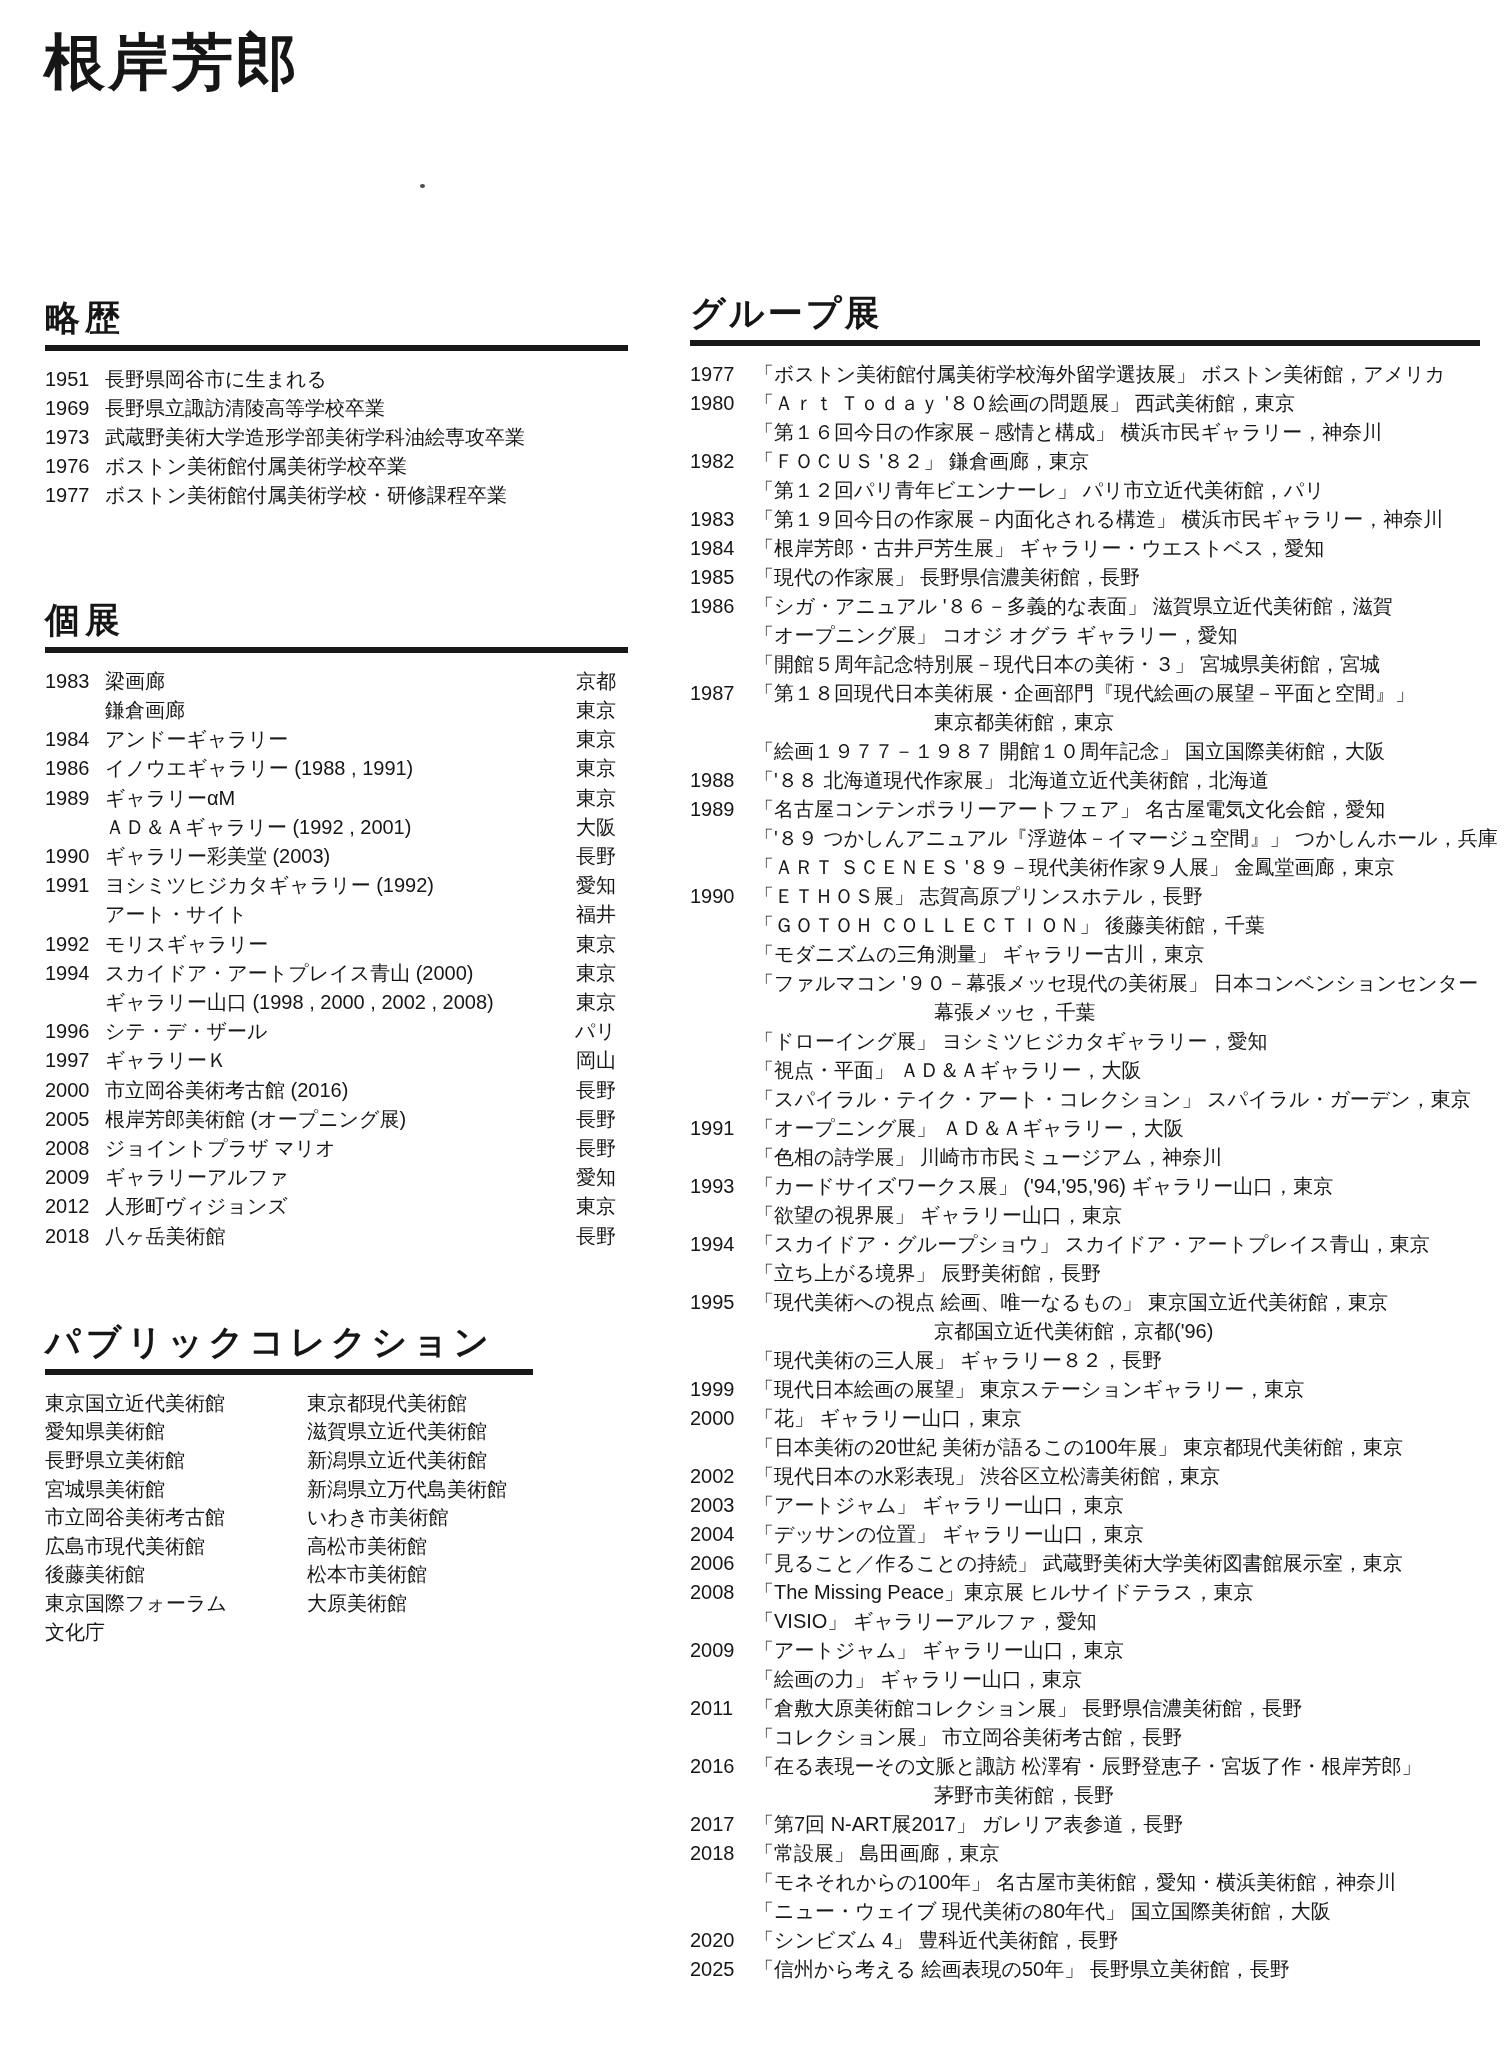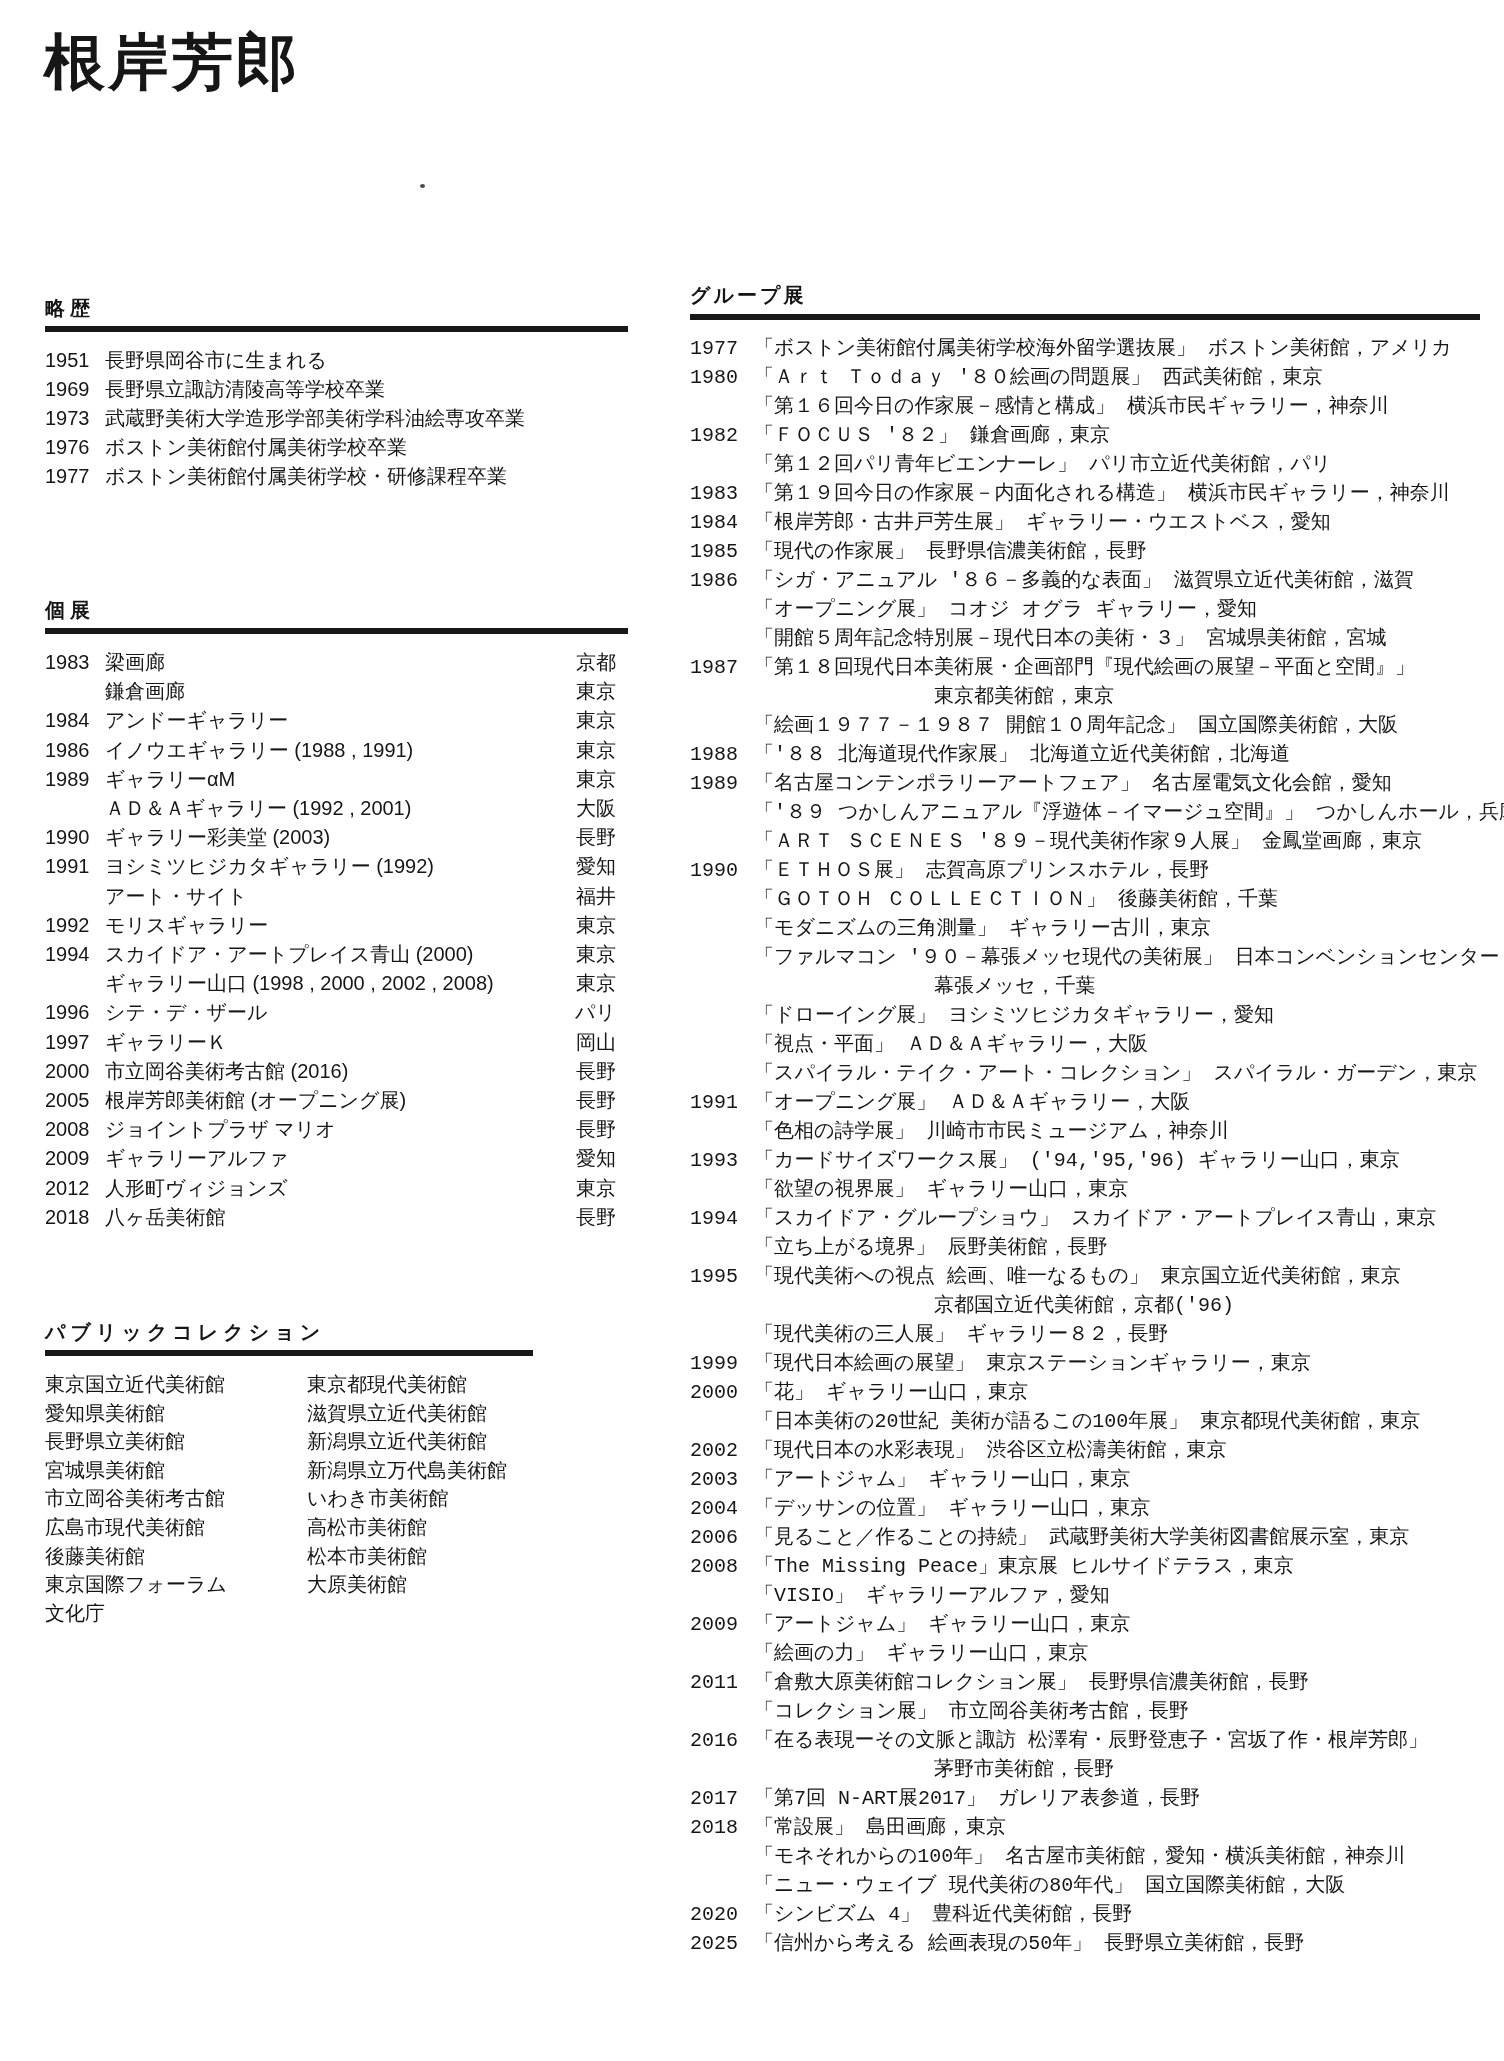--- a/index.html
+++ b/index.html
@@ -21,24 +21,24 @@
 
   .artifact-dot {
     position: absolute; left: 420px; top: 184px;
     width: 5px; height: 4px; background: #4a4a4a; border-radius: 50%;
   }
 
   section { position: absolute; }
   .sec-bio    { left: 45px;  top: 296px;  width: 583px; }
   .sec-solo   { left: 45px;  top: 598px;  width: 583px; }
   .sec-public { left: 45px;  top: 1320px; width: 488px; }
-  .sec-group  { left: 690px; top: 284px;  width: 790px; font-family: Liberation Mono, monospace; }
+  .sec-group  { left: 690px; top: 291px;  width: 790px; }
 
   .heading {
-    margin: 0; font-size: 20px; font-weight: 700; letter-spacing: 5px;
+    margin: 0; font-size: 35px; font-weight: 700; letter-spacing: 5px;
     line-height: 1.25; padding-bottom: 5px;
     border-bottom: 6px solid #181818;
     white-space: nowrap;
   }
   .sec-group .heading { letter-spacing: 3px; }
 
   .list { margin-top: 14px; }
 
   .row { display: flex; font-size: 20px; line-height: 29px; white-space: nowrap; }
   .sec-solo .row { line-height: 29.2px; }

